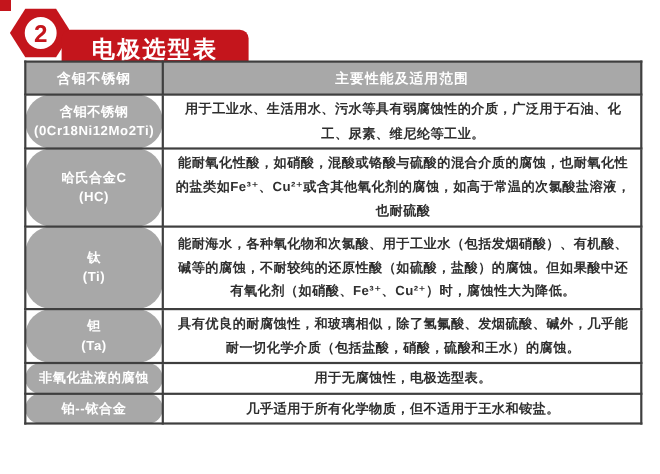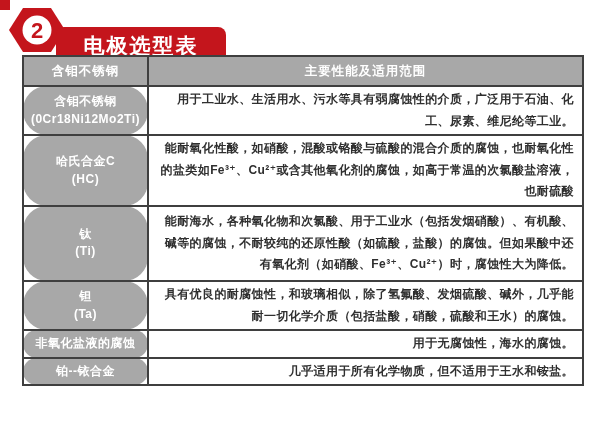--- a/index.html
+++ b/index.html
@@ -39,21 +39,21 @@
     background:#a8a8a8;color:#ffffff;font-size:12.5px;
     text-align:center;vertical-align:middle;letter-spacing:1px;
   }
   td.mat{
     background:#a8a8a8;color:#ffffff;font-size:12px;
     text-align:center;vertical-align:middle;line-height:1.45;
     padding:2px 2px;letter-spacing:0.5px;border-radius:24px;
   }
   td.desc{
     background:#ffffff;color:#2f2f2f;font-size:12px;
-    text-align:right;vertical-align:middle;line-height:1.8;
+    text-align:center;vertical-align:middle;line-height:1.8;
     padding:2px 8px 2px 10px;letter-spacing:0.4px;
   }
 </style>
 </head>
 <body>
 
 <div class="corner-accent"></div>
 
 <div class="badge">
   <svg width="56" height="46" viewBox="0 0 56 46">
@@ -108,21 +108,21 @@
       <div>钽</div>
       <div>(Ta)</div>
     </td>
     <td class="desc">具有优良的耐腐蚀性，和玻璃相似，除了氢氟酸、发烟硫酸、碱外，几乎能耐一切化学介质（包括盐酸，硝酸，硫酸和王水）的腐蚀。</td>
   </tr>
 
   <tr style="height:25px">
     <td class="mat">
       <div>非氧化盐液的腐蚀</div>
     </td>
-    <td class="desc">用于无腐蚀性，海水的腐蚀。</td>
+    <td class="desc">用于无腐蚀性，电极选型表。</td>
   </tr>
 
   <tr style="height:26px">
     <td class="mat">
       <div>铂--铱合金</div>
     </td>
     <td class="desc">几乎适用于所有化学物质，但不适用于王水和铵盐。</td>
   </tr>
 </tbody>
   </table>

